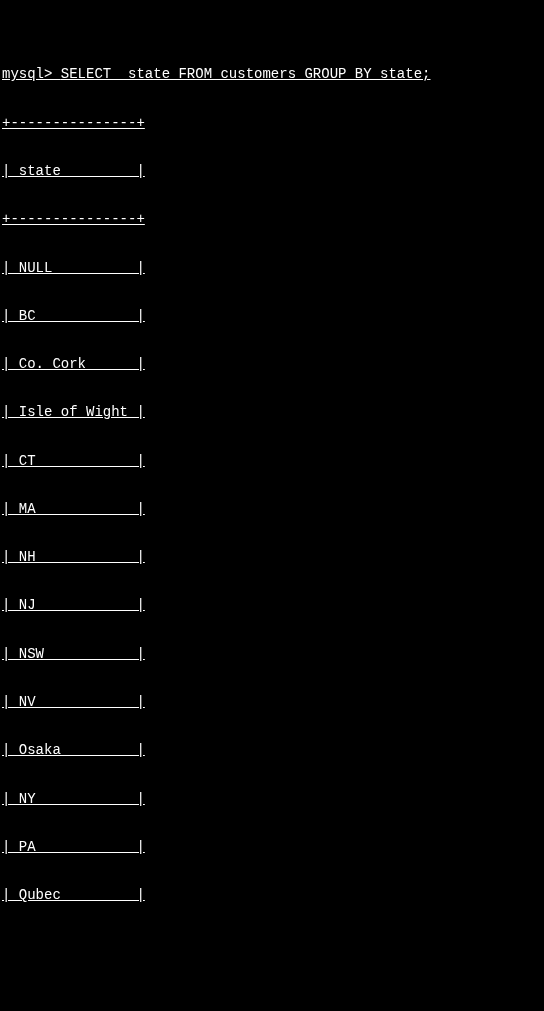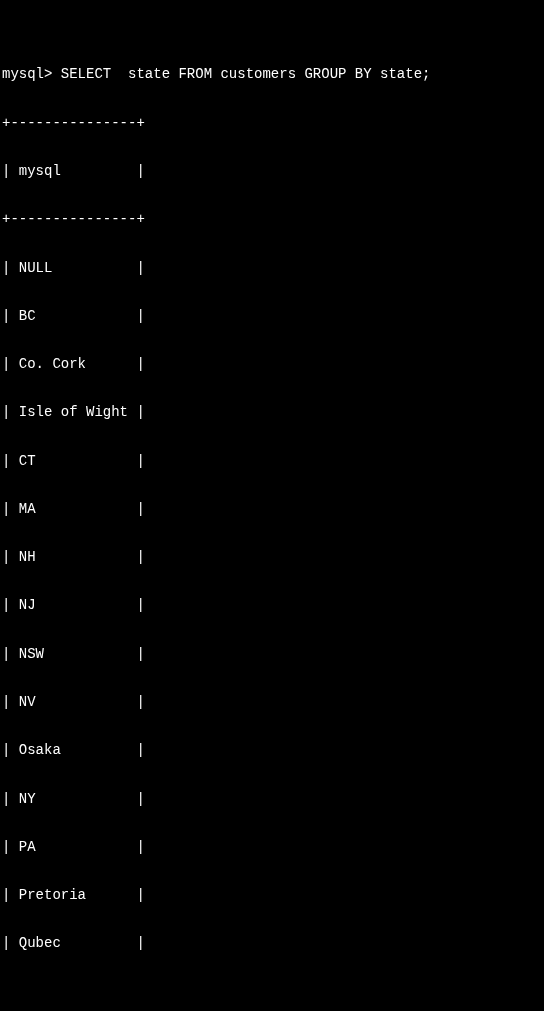--- a/index.html
+++ b/index.html
@@ -12,46 +12,46 @@
     line-height: 1.15;
     width: 544px;
   }
   .terminal {
     padding: 2px 2px 2px 2px;
     white-space: pre;
     letter-spacing: 0px;
   }
   .line {
     min-height: 16px;
+    text-decoration: underline;
   }
 </style>
 </head>
 <body>
 
 <div class="terminal">
 
   
   <div class="line"><span>mysql&gt; </span><span>SELECT  state FROM customers GROUP BY state;</span></div>
   <div class="line">+---------------+</div>
-  <div class="line">| mysql         |</div>
+  <div class="line">| state         |</div>
   <div class="line">+---------------+</div>
   <div class="line">| NULL          |</div>
   <div class="line">| BC            |</div>
   <div class="line">| Co. Cork      |</div>
   <div class="line">| Isle of Wight |</div>
   <div class="line">| CT            |</div>
   <div class="line">| MA            |</div>
   <div class="line">| NH            |</div>
   <div class="line">| NJ            |</div>
   <div class="line">| NSW           |</div>
   <div class="line">| NV            |</div>
   <div class="line">| Osaka         |</div>
   <div class="line">| NY            |</div>
   <div class="line">| PA            |</div>
-  <div class="line">| Pretoria      |</div>
   <div class="line">| Qubec         |</div>
   
   
   
   
   
 
   
 
   

